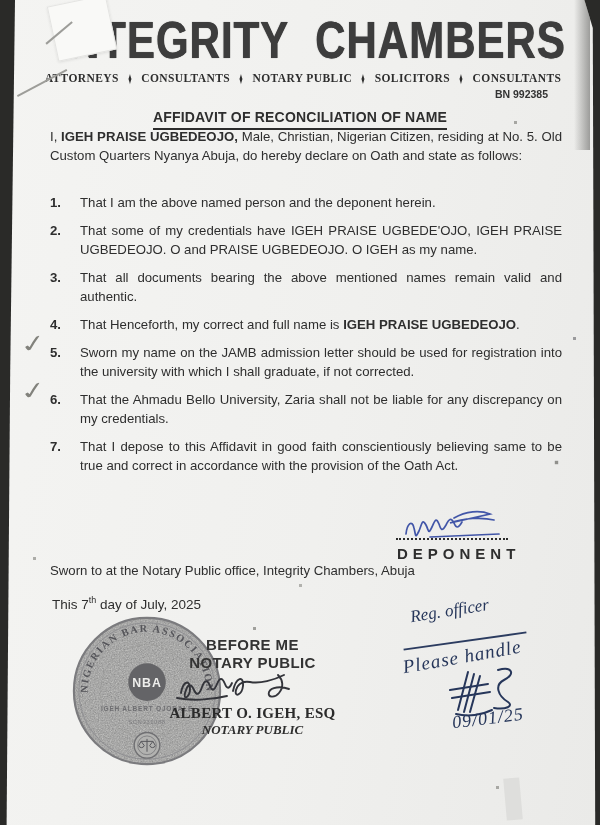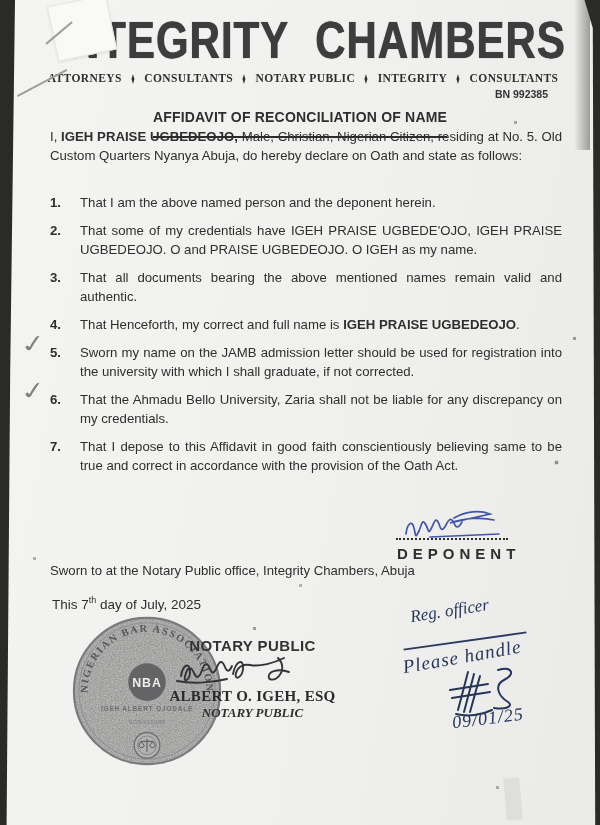--- a/index.html
+++ b/index.html
@@ -39,21 +39,21 @@
   .firm-roles{
     left:62px;top:72px;width:482px;display:flex;justify-content:center;align-items:center;gap:9px;
     font-family:"Liberation Serif", serif;font-weight:bold;font-size:11.5px;letter-spacing:.4px;
     color:#323232;white-space:nowrap;
   }
   .firm-roles .diamond{display:inline-block;font-size:8px;transform:scaleY(2.1) scaleX(.85);}
   .bn{right:52px;top:88px;font-size:10.5px;font-weight:bold;color:#333;}
   
   .title-wrap{left:0;right:0;top:108px;text-align:center;}
   .title-wrap span{font-size:14px;font-weight:bold;letter-spacing:.2px;
-    border-bottom:2px solid #2c2c2c;padding-bottom:11px;}
+    border-bottom:2px solid #2c2c2c;padding-bottom:3px;}
   .intro{left:50px;top:127px;width:512px;font-size:13.2px;line-height:19px;text-align:justify;}
   .list{left:50px;top:193px;width:512px;}
   .item{display:flex;position:relative;margin-bottom:9px;font-size:13.2px;line-height:19px;}
   .item .num{width:30px;flex:none;font-weight:bold;}
   .item .itext{flex:1;text-align:justify;}
   .check{position:absolute;left:-27px;top:-9px;font-size:24px;color:#82827c;
     transform:rotate(-14deg) scale(1.3,.9);font-weight:400;}
   
   .dep-sig{left:402px;top:506px;}
   .dep-dots{left:396px;top:534px;width:112px;height:4px;border-bottom:2.6px dotted #2b2b2b;}
@@ -84,21 +84,21 @@
 <div class="paper">
 
   <div class="abs firm-name">INTEGRITY CHAMBERS</div>
   <div class="abs firm-roles">
       <span>ATTORNEYS</span>
       <span class="diamond">♦</span>
       <span>CONSULTANTS</span>
       <span class="diamond">♦</span>
       <span>NOTARY PUBLIC</span>
       <span class="diamond">♦</span>
-      <span>INTEGRITY</span>
+      <span>SOLICITORS</span>
       <span class="diamond">♦</span>
       <span>CONSULTANTS</span>
     </div>
   <div class="abs bn">BN 992385</div>
 
   <div class="abs title-wrap">
     <span>AFFIDAVIT OF RECONCILIATION OF NAME</span>
   </div>
 
   <div class="abs intro"><span>I, </span><b>IGEH PRAISE UGBEDEOJO,</b><span> Male, Christian, Nigerian Citizen, residing at No. 5. Old Custom Quarters Nyanya Abuja, do hereby declare on Oath and state as follows:</span></div>
@@ -183,20 +183,21 @@
       <g fill="none" stroke="#55555a" stroke-width="1">
         <path d="M80,129.5 v13"></path>
           <path d="M74,132 h12"></path>
         <path d="M74,132 l-2.4,4.2 a2.9,2.9 0 0 0 5.6,0 z"></path>
         <path d="M86,132 l2.4,4.2 a2.9,2.9 0 0 1 -5.6,0 z"></path>
       </g>
     </g>
   </svg>
 
   <div class="abs notary-col">
+    <div class="bm">BEFORE ME</div>
     <div class="np">NOTARY PUBLIC</div>
     <svg width="155" height="32" viewBox="0 0 155 32">
       <g fill="none" stroke="#33343a" stroke-width="1.9" stroke-linecap="round">
         <path d="M6,22 c2,-12 9,-14 9,-4 c0,8 -7,12 -5,4 q4,-14 9,-3 q4,9 8,-3 q4,-11 8,-1 q3,8 7,-2 q4,-10 8,0 q3,8 7,-1"></path>
         <path d="M58,20 c3,-14 11,-16 10,-5 c-1,9 -9,12 -7,4 c2,-7 8,-9 14,-8 c10,2 24,-2 34,-7"></path>
         <path d="M103,4 c5,5 6,12 1,18 c-4,5 -12,5 -10,-1 c2,-5 12,-6 20,-3"></path>
         <path d="M2,27 c14,3 34,2 50,-2"></path>
       </g>
     </svg>
     <div class="nname">ALBERT O. IGEH, ESQ</div>

